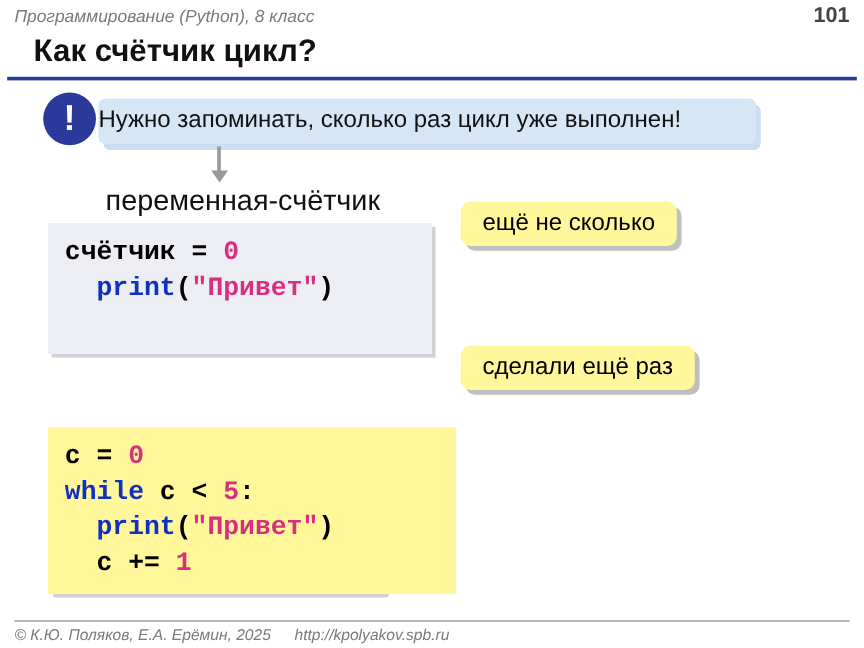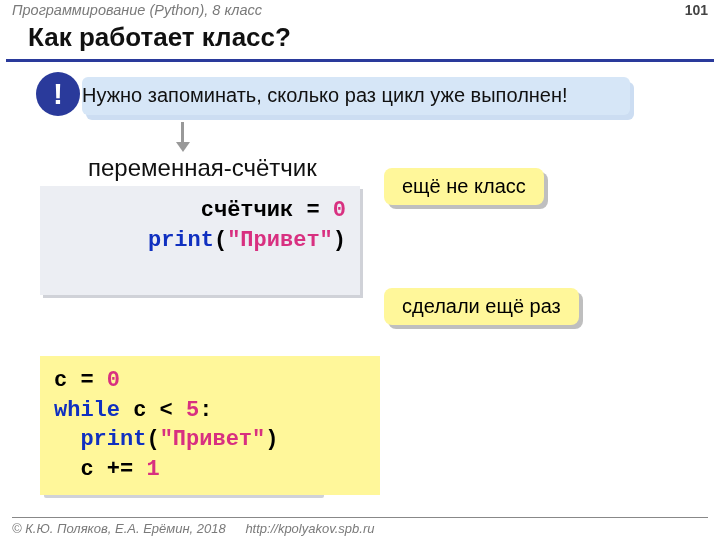--- a/index.html
+++ b/index.html
@@ -1,35 +1,35 @@
 <!DOCTYPE html>
 <html><head>
 <meta charset="utf-8">
 <style>
   * { margin: 0; padding: 0; box-sizing: border-box; }
   body { font-family: Arial, sans-serif; background: #fff; width: 720px; height: 540px; position: relative; overflow: hidden; }
   .slide { width: 720px; height: 540px; position: relative; padding: 0; }
   .header-bar { display: flex; justify-content: space-between; align-items: baseline; padding: 2px 12px 0 12px; }
   .course-label { font-style: italic; color: #7a7a7a; font-size: 14.5px; }
-  .page-num { color: #444; font-size: 14px; font-weight: bold; }
+  .page-num { color: #444; font-size: 18px; font-weight: bold; }
   .title { font-size: 26px; font-weight: bold; color: #111; margin: 4px 0 6px 28px; }
   .title-underline { height: 2.5px; background: #2a3a9b; margin: 0 6px 0 6px; }
 
   .excl-row { position: relative; margin: 12px 0 0 40px; height: 50px; }
   .blue-pill-shadow { position: absolute; left: 46px; top: 8px; width: 548px; height: 38px; background: #ccddf2; border-radius: 6px; }
   .blue-pill { position: absolute; left: 42px; top: 3px; width: 548px; height: 38px; background: #d6e6f7; border-radius: 6px; display: flex; align-items: center; font-size: 20px; color: #111; }
   .excl-badge { position: absolute; left: -4px; top: -2px; width: 44px; height: 44px; background: #2a3a9b; border-radius: 50%; color: #fff; font-weight: bold; font-size: 30px; display: flex; align-items: center; justify-content: center; }
 
   .arrow-down { position: absolute; left: 176px; top: 122px; width: 12px; height: 30px; }
   .arrow-down .line { width: 3px; height: 22px; background: #999; margin: 0 auto; }
   .arrow-down .head { width: 0; height: 0; border-left: 7px solid transparent; border-right: 7px solid transparent; border-top: 10px solid #999; margin: -2px auto 0; }
 
   .counter-label { position: absolute; left: 88px; top: 154px; font-size: 24px; color: #111; }
 
-  .pseudo-block { position: absolute; left: 40px; top: 186px; width: 320px; background: #eceef3; padding: 10px 14px 10px 14px; font-family: Consolas, "Courier New", monospace; font-size: 22px; font-weight: bold; line-height: 1.35; box-shadow: 3px 3px 0 #d0d2d8; text-align: right; }
+  .pseudo-block { position: absolute; left: 40px; top: 186px; width: 320px; background: #eceef3; padding: 10px 14px 10px 14px; font-family: Consolas, "Courier New", monospace; font-size: 22px; font-weight: bold; line-height: 1.35; box-shadow: 3px 3px 0 #d0d2d8; }
   .pseudo-block .row { white-space: pre; }
   .kw-green { color: #2a8a2a; }
   .kw-blue { color: #1030c0; }
   .lit-pink { color: #d83080; }
   .inset-box { display: inline-block; background: #fff; border: 1.5px solid #333; padding: 0 8px 2px 6px; margin-left: -6px; }
 
   .callout { position: absolute; background: #fff79a; border-radius: 8px; padding: 7px 18px; font-size: 20px; box-shadow: 4px 4px 0 rgba(0,0,0,0.25); }
   .callout.y1 { left: 384px; top: 168px; }
   .callout.y2 { left: 384px; top: 288px; }
 
@@ -41,21 +41,21 @@
   .footer .url { margin-left: 16px; }
 </style>
 </head>
 <body>
 <div class="slide">
 
   <div class="header-bar">
     <span class="course-label">Программирование (Python), 8 класс</span>
     <span class="page-num">101</span>
   </div>
-  <div class="title">Как работает класс?</div>
+  <div class="title">Как счётчик цикл?</div>
   <div class="title-underline"></div>
 
   <div class="excl-row">
     <div class="blue-pill-shadow"></div>
     <div class="blue-pill">
       <span>Нужно запоминать, сколько раз цикл уже выполнен!</span>
     </div>
     <div class="excl-badge">!</div>
   </div>
 
@@ -65,29 +65,29 @@
   </div>
 
   <div class="counter-label">переменная-счётчик</div>
 
   <div class="pseudo-block">
     <div class="row"><span>счётчик = </span><span class="lit-pink">0</span></div>
     <div class="row"><span>  </span><span class="kw-blue">print</span><span>(</span><span class="lit-pink">"Привет"</span><span>)</span></div>
     <div class="row"><span>  </span></div>
   </div>
 
-  <div class="callout y1">ещё не класс</div>
+  <div class="callout y1">ещё не сколько</div>
   <div class="callout y2">сделали ещё раз</div>
 
   <div class="py-block-shadow"></div>
   <div class="py-block">
     <div class="row"><span>c = </span><span class="lit-pink">0</span></div>
     <div class="row"><span class="kw-blue">while</span><span> c &lt; </span><span class="lit-pink">5</span><span>:</span></div>
     <div class="row"><span>  </span><span class="kw-blue">print</span><span>(</span><span class="lit-pink">"Привет"</span><span>)</span></div>
     <div class="row"><span>  c += </span><span class="lit-pink">1</span></div>
   </div>
 
   <div class="footer">
-    <span>© К.Ю. Поляков, Е.А. Ерёмин, 2018</span>
+    <span>© К.Ю. Поляков, Е.А. Ерёмин, 2025</span>
     <span class="url">http://kpolyakov.spb.ru</span>
   </div>
 
 </div>
 
 </body></html>

